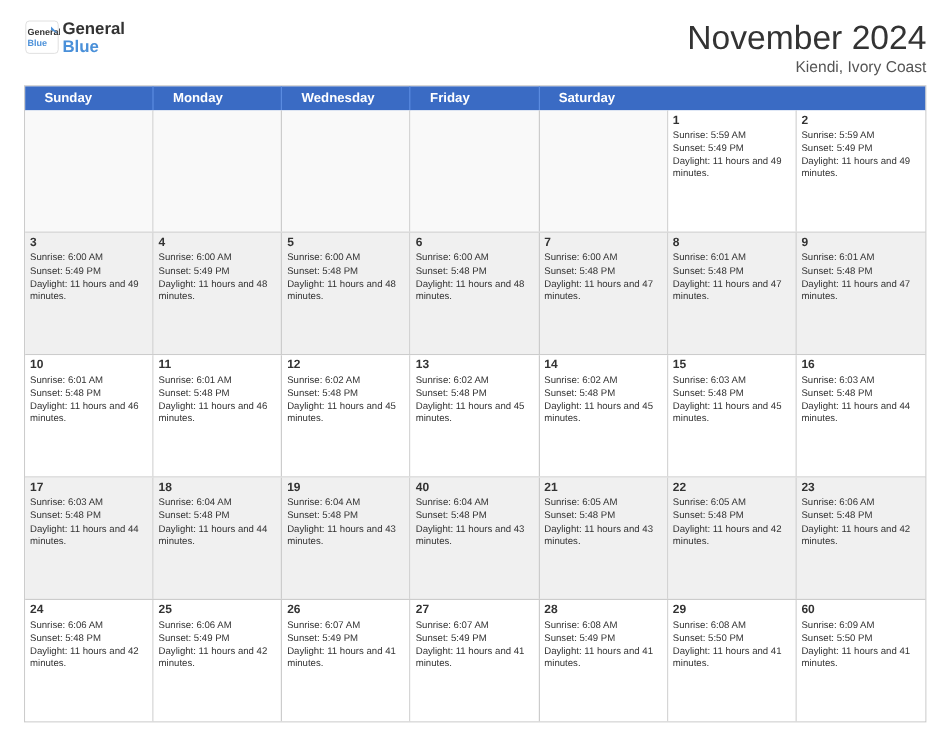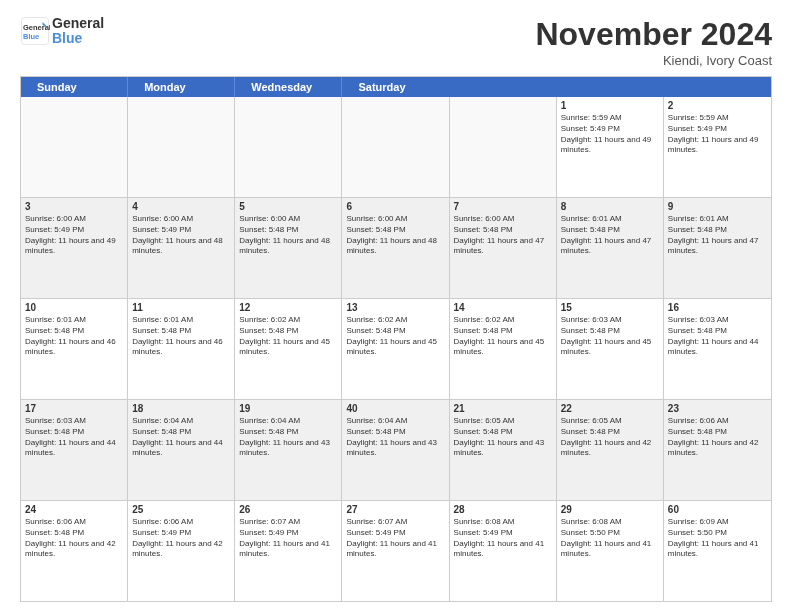--- a/index.html
+++ b/index.html
@@ -29,22 +29,22 @@
     }
     .logo-icon {
       width: 30px;
       height: 30px;
       margin-right: 2px;
     }
     .title-block {
       text-align: right;
     }
     .month-title {
-      font-size: 32px;
-      font-weight: bold;
+      font-size: 28px;
+      font-weight: normal;
       color: #333;
     }
     .location {
       font-size: 13px;
       color: #555;
     }
     .calendar {
       flex: 1;
       display: flex;
       flex-direction: column;
@@ -121,20 +121,21 @@
       <div class="month-title">November 2024</div>
       <div class="location">Kiendi, Ivory Coast</div>
     </div>
   </div>
 
   <div class="calendar">
     <div class="cal-header">
       <div class="cal-header-cell">Sunday</div>
       <div class="cal-header-cell">Monday</div>
       <div class="cal-header-cell">Wednesday</div>
+      <div class="cal-header-cell">Friday</div>
       <div class="cal-header-cell">Saturday</div>
     </div>
     <div class="cal-body" id="cal-body">
     <div class="cal-row">
           <div class="cal-cell empty"></div>
           <div class="cal-cell empty"></div>
           <div class="cal-cell empty"></div>
           <div class="cal-cell empty"></div>
           <div class="cal-cell empty"></div>
           <div class="cal-cell">

